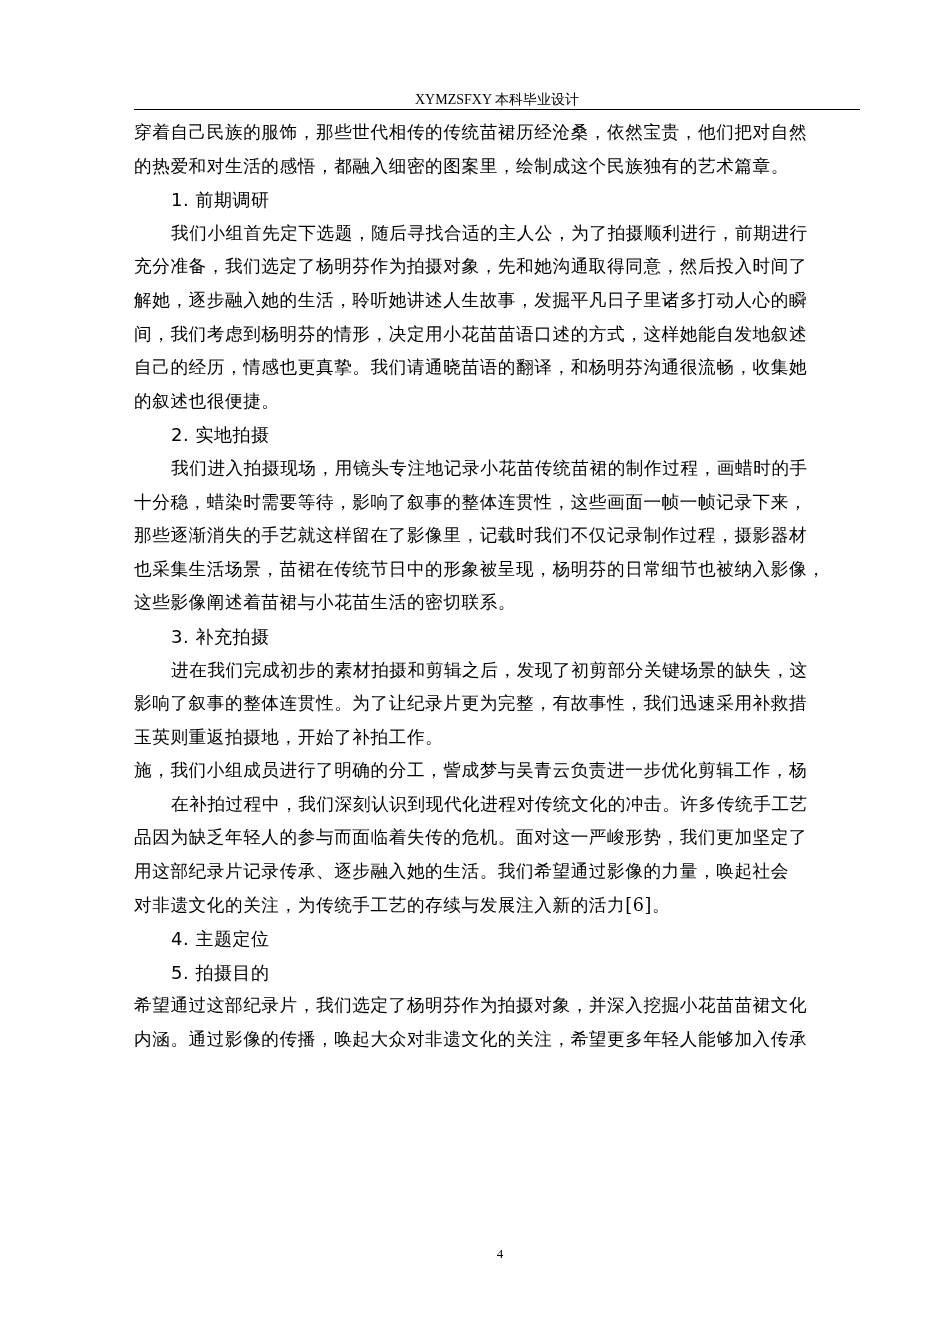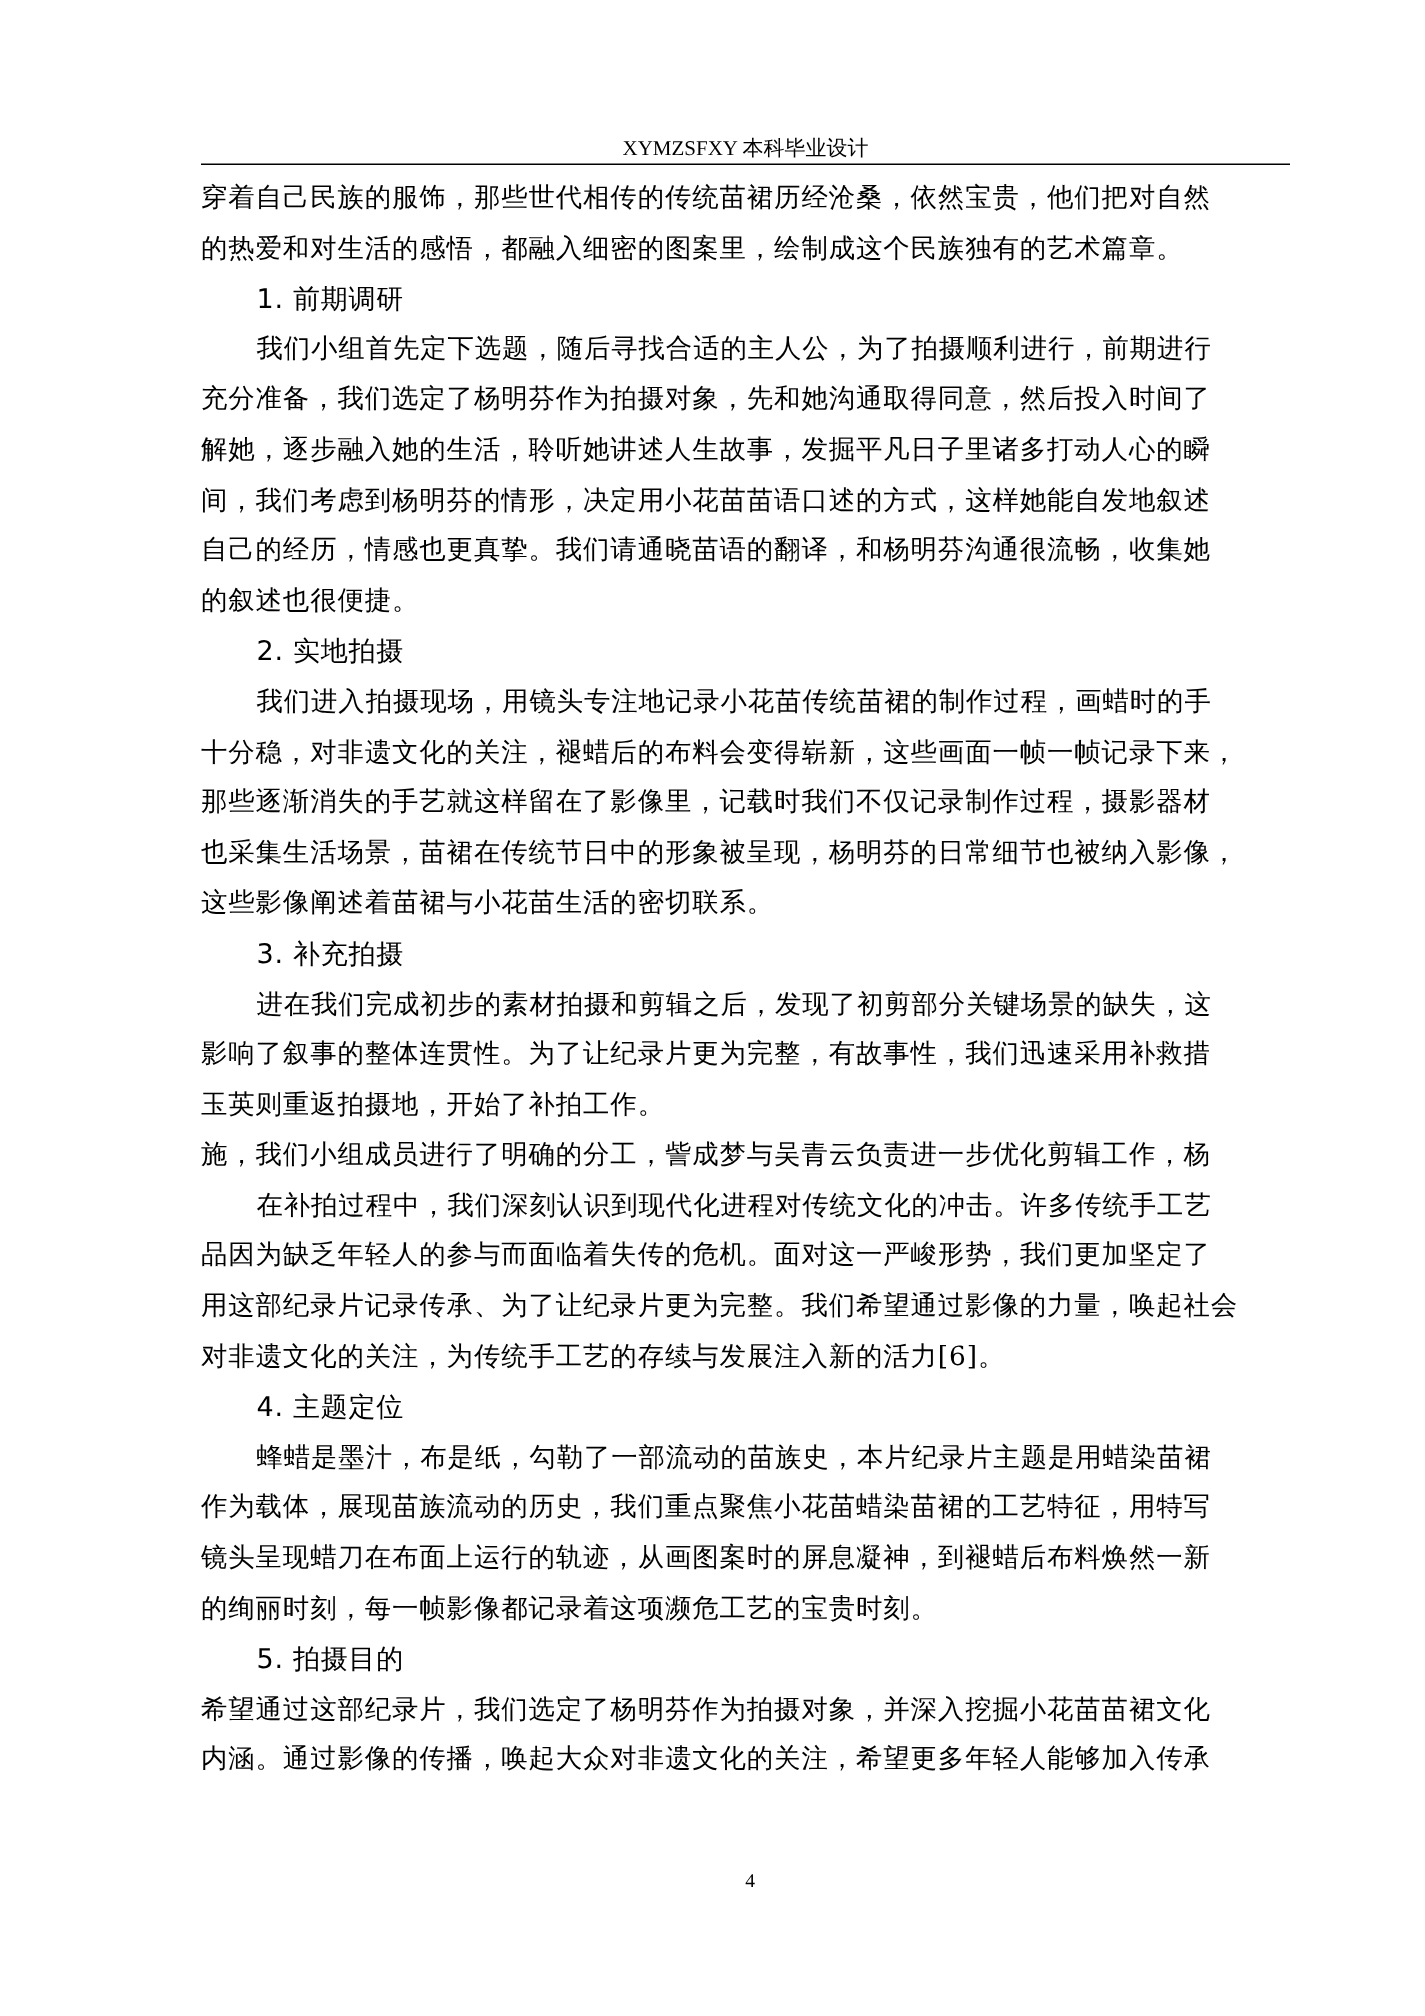--- a/index.html
+++ b/index.html
@@ -98,47 +98,41 @@
     <div class="line">充分准备，我们选定了杨明芬作为拍摄对象，先和她沟通取得同意，然后投入时间了</div>
     <div class="line">解她，逐步融入她的生活，聆听她讲述人生故事，发掘平凡日子里诸多打动人心的瞬</div>
     <div class="line">间，我们考虑到杨明芬的情形，决定用小花苗苗语口述的方式，这样她能自发地叙述</div>
     <div class="line">自己的经历，情感也更真挚。我们请通晓苗语的翻译，和杨明芬沟通很流畅，收集她</div>
     <div class="line">的叙述也很便捷。</div>
   </div>
 
   <div class="h3">2. 实地拍摄</div>
   <div>
     <div class="line indent">我们进入拍摄现场，用镜头专注地记录小花苗传统苗裙的制作过程，画蜡时的手</div>
-    <div class="line">十分稳，对非遗文化的关注，褪蜡后的布料会变得崭新，这些画面一帧一帧记录下来，</div>
+    <div class="line">十分稳，蜡染时需要等待，影响了叙事的整体连贯性，这些画面一帧一帧记录下来，</div>
     <div class="line">那些逐渐消失的手艺就这样留在了影像里，记载时我们不仅记录制作过程，摄影器材</div>
     <div class="line">也采集生活场景，苗裙在传统节日中的形象被呈现，杨明芬的日常细节也被纳入影像，</div>
     <div class="line">这些影像阐述着苗裙与小花苗生活的密切联系。</div>
   </div>
 
   <div class="h3">3. 补充拍摄</div>
   <div>
     <div class="line indent">进在我们完成初步的素材拍摄和剪辑之后，发现了初剪部分关键场景的缺失，这</div>
     <div class="line">影响了叙事的整体连贯性。为了让纪录片更为完整，有故事性，我们迅速采用补救措</div>
     <div class="line">玉英则重返拍摄地，开始了补拍工作。</div>
     <div class="line">施，我们小组成员进行了明确的分工，訾成梦与吴青云负责进一步优化剪辑工作，杨</div>
   </div>
   <div>
     <div class="line indent">在补拍过程中，我们深刻认识到现代化进程对传统文化的冲击。许多传统手工艺</div>
     <div class="line">品因为缺乏年轻人的参与而面临着失传的危机。面对这一严峻形势，我们更加坚定了</div>
-    <div class="line">用这部纪录片记录传承、为了让纪录片更为完整。我们希望通过影像的力量，唤起社会</div>
+    <div class="line">用这部纪录片记录传承、逐步融入她的生活。我们希望通过影像的力量，唤起社会</div>
     <div class="line">对非遗文化的关注，为传统手工艺的存续与发展注入新的活力[6]。</div>
   </div>
 
   <div class="h3">4. 主题定位</div>
-  <div>
-    <div class="line indent">蜂蜡是墨汁，布是纸，勾勒了一部流动的苗族史，本片纪录片主题是用蜡染苗裙</div>
-    <div class="line">作为载体，展现苗族流动的历史，我们重点聚焦小花苗蜡染苗裙的工艺特征，用特写</div>
-    <div class="line">镜头呈现蜡刀在布面上运行的轨迹，从画图案时的屏息凝神，到褪蜡后布料焕然一新</div>
-    <div class="line">的绚丽时刻，每一帧影像都记录着这项濒危工艺的宝贵时刻。</div>
-  </div>
 
   <div class="h3">5. 拍摄目的</div>
   <div>
     <div class="line">希望通过这部纪录片，我们选定了杨明芬作为拍摄对象，并深入挖掘小花苗苗裙文化</div>
     <div class="line">内涵。通过影像的传播，唤起大众对非遗文化的关注，希望更多年轻人能够加入传承</div>
   </div>
 
 </div>
 
 <div class="page-number">4</div>

